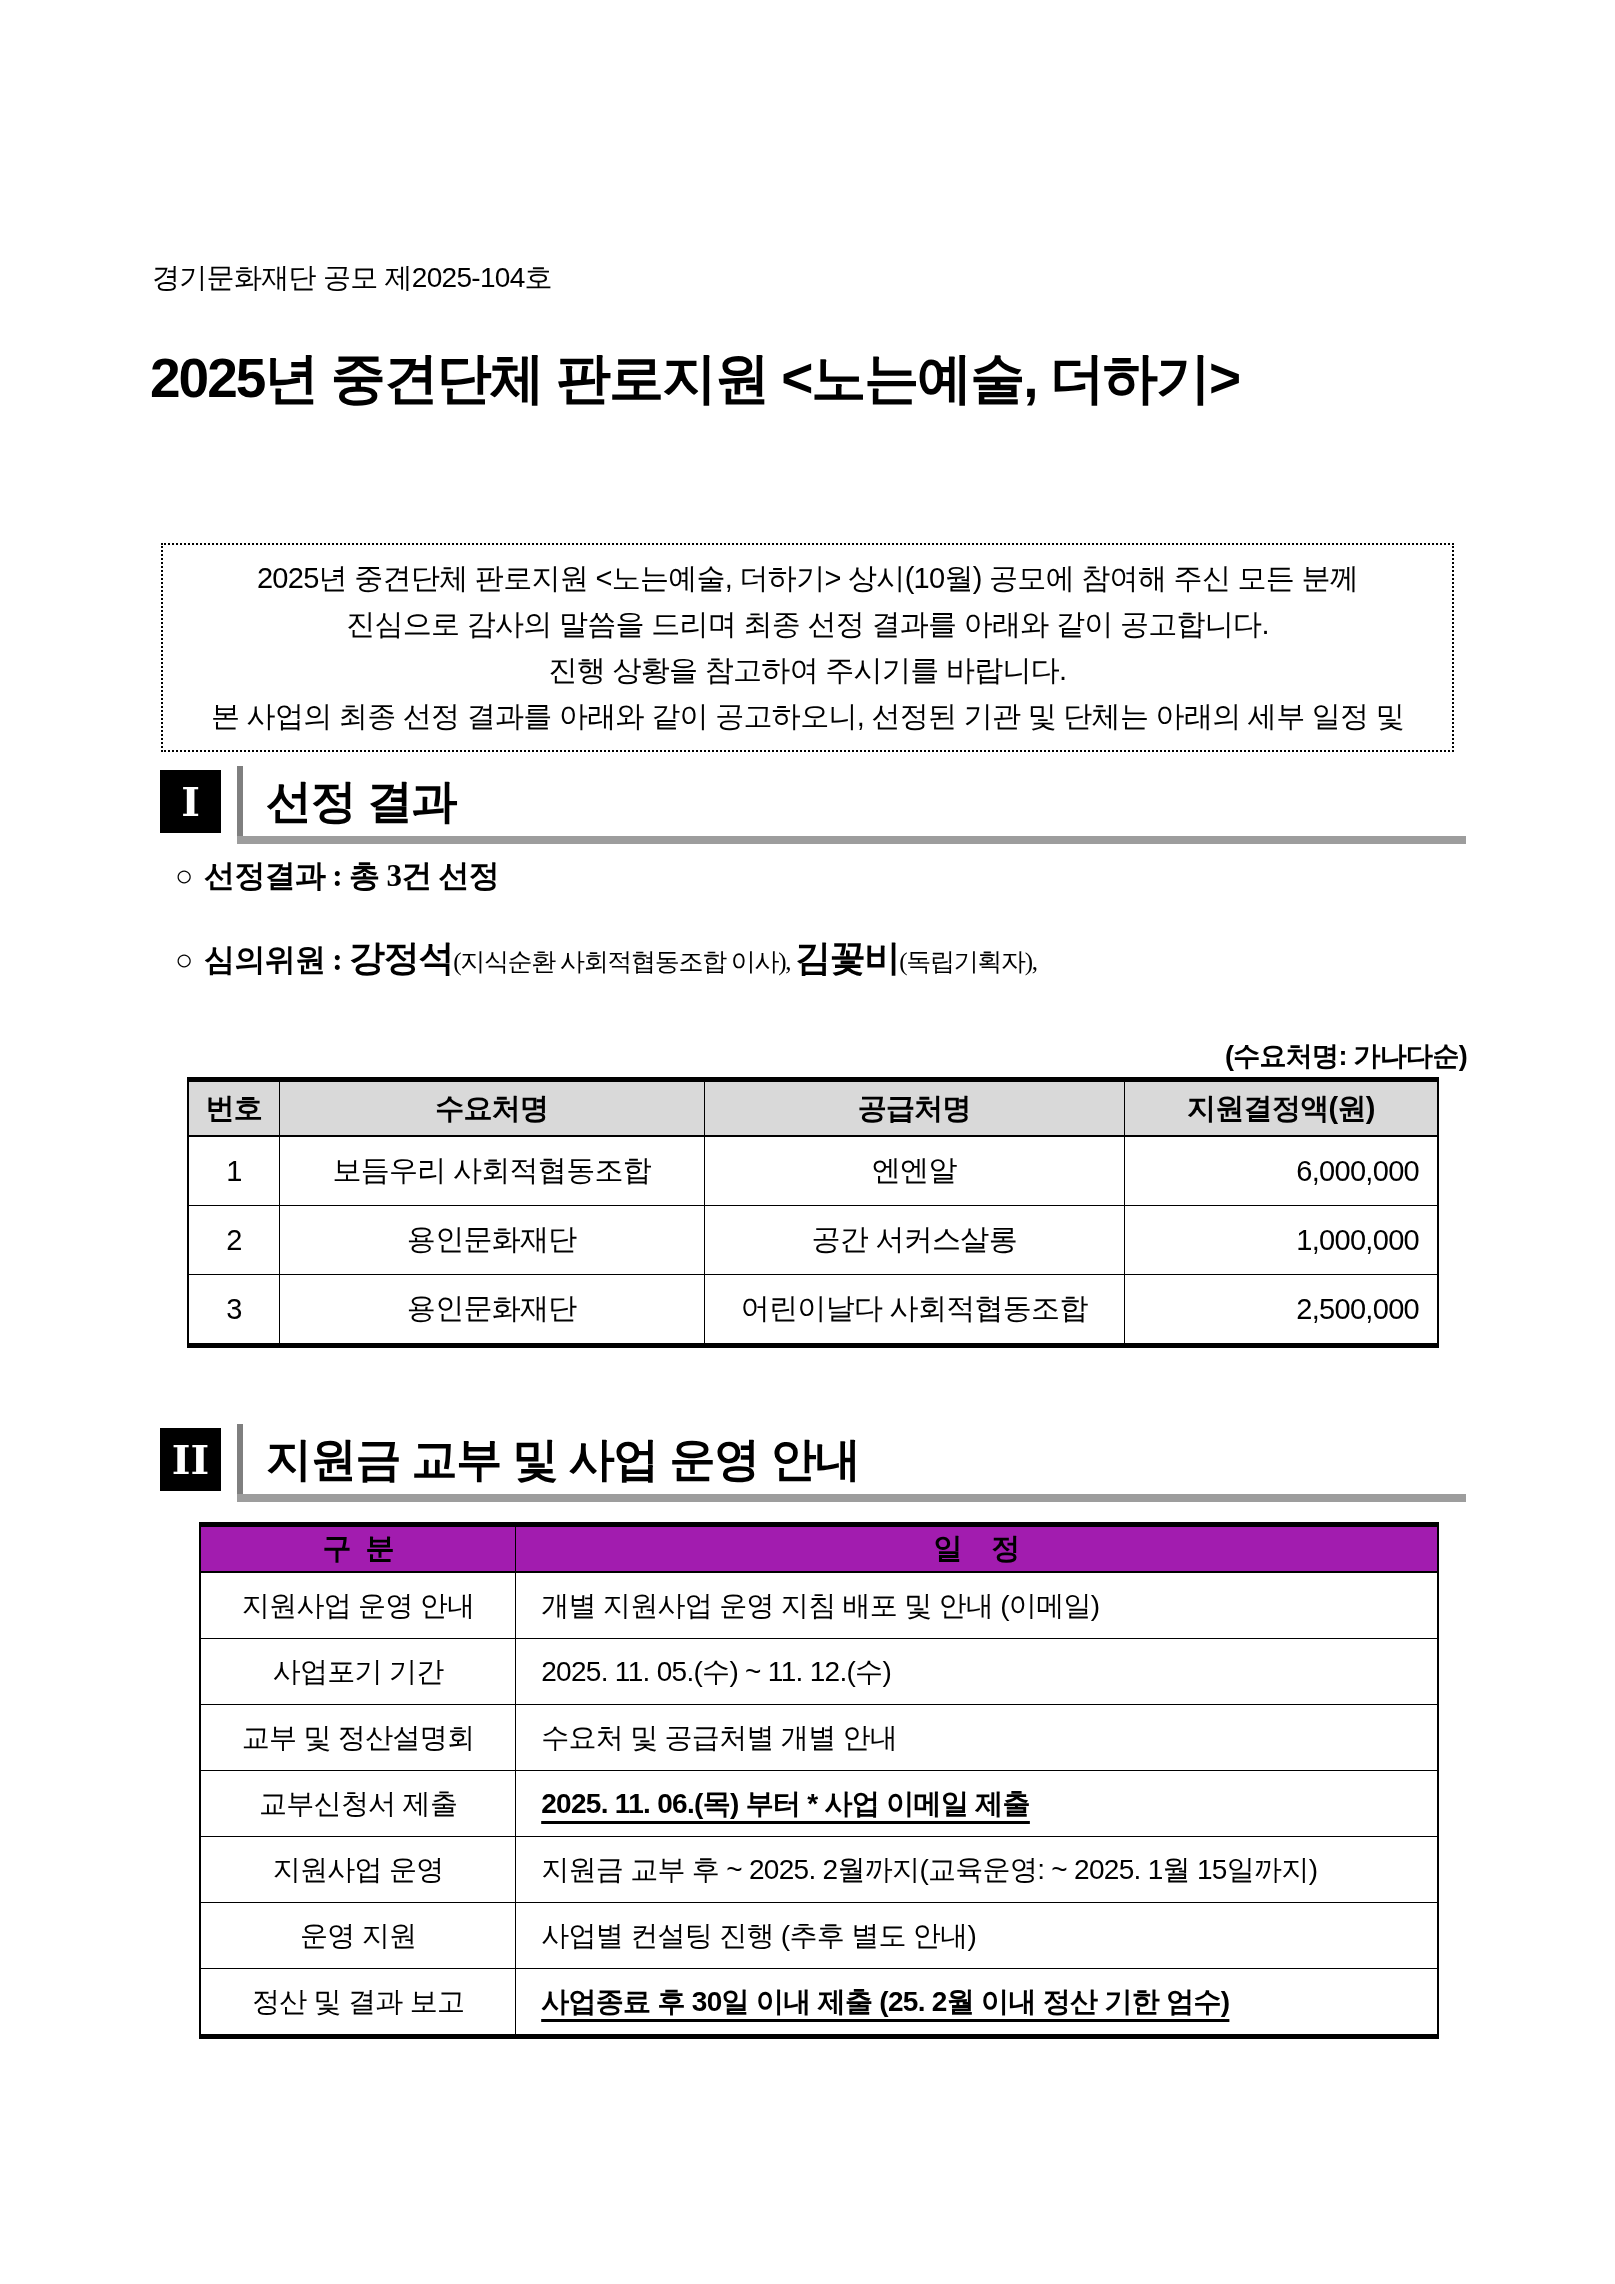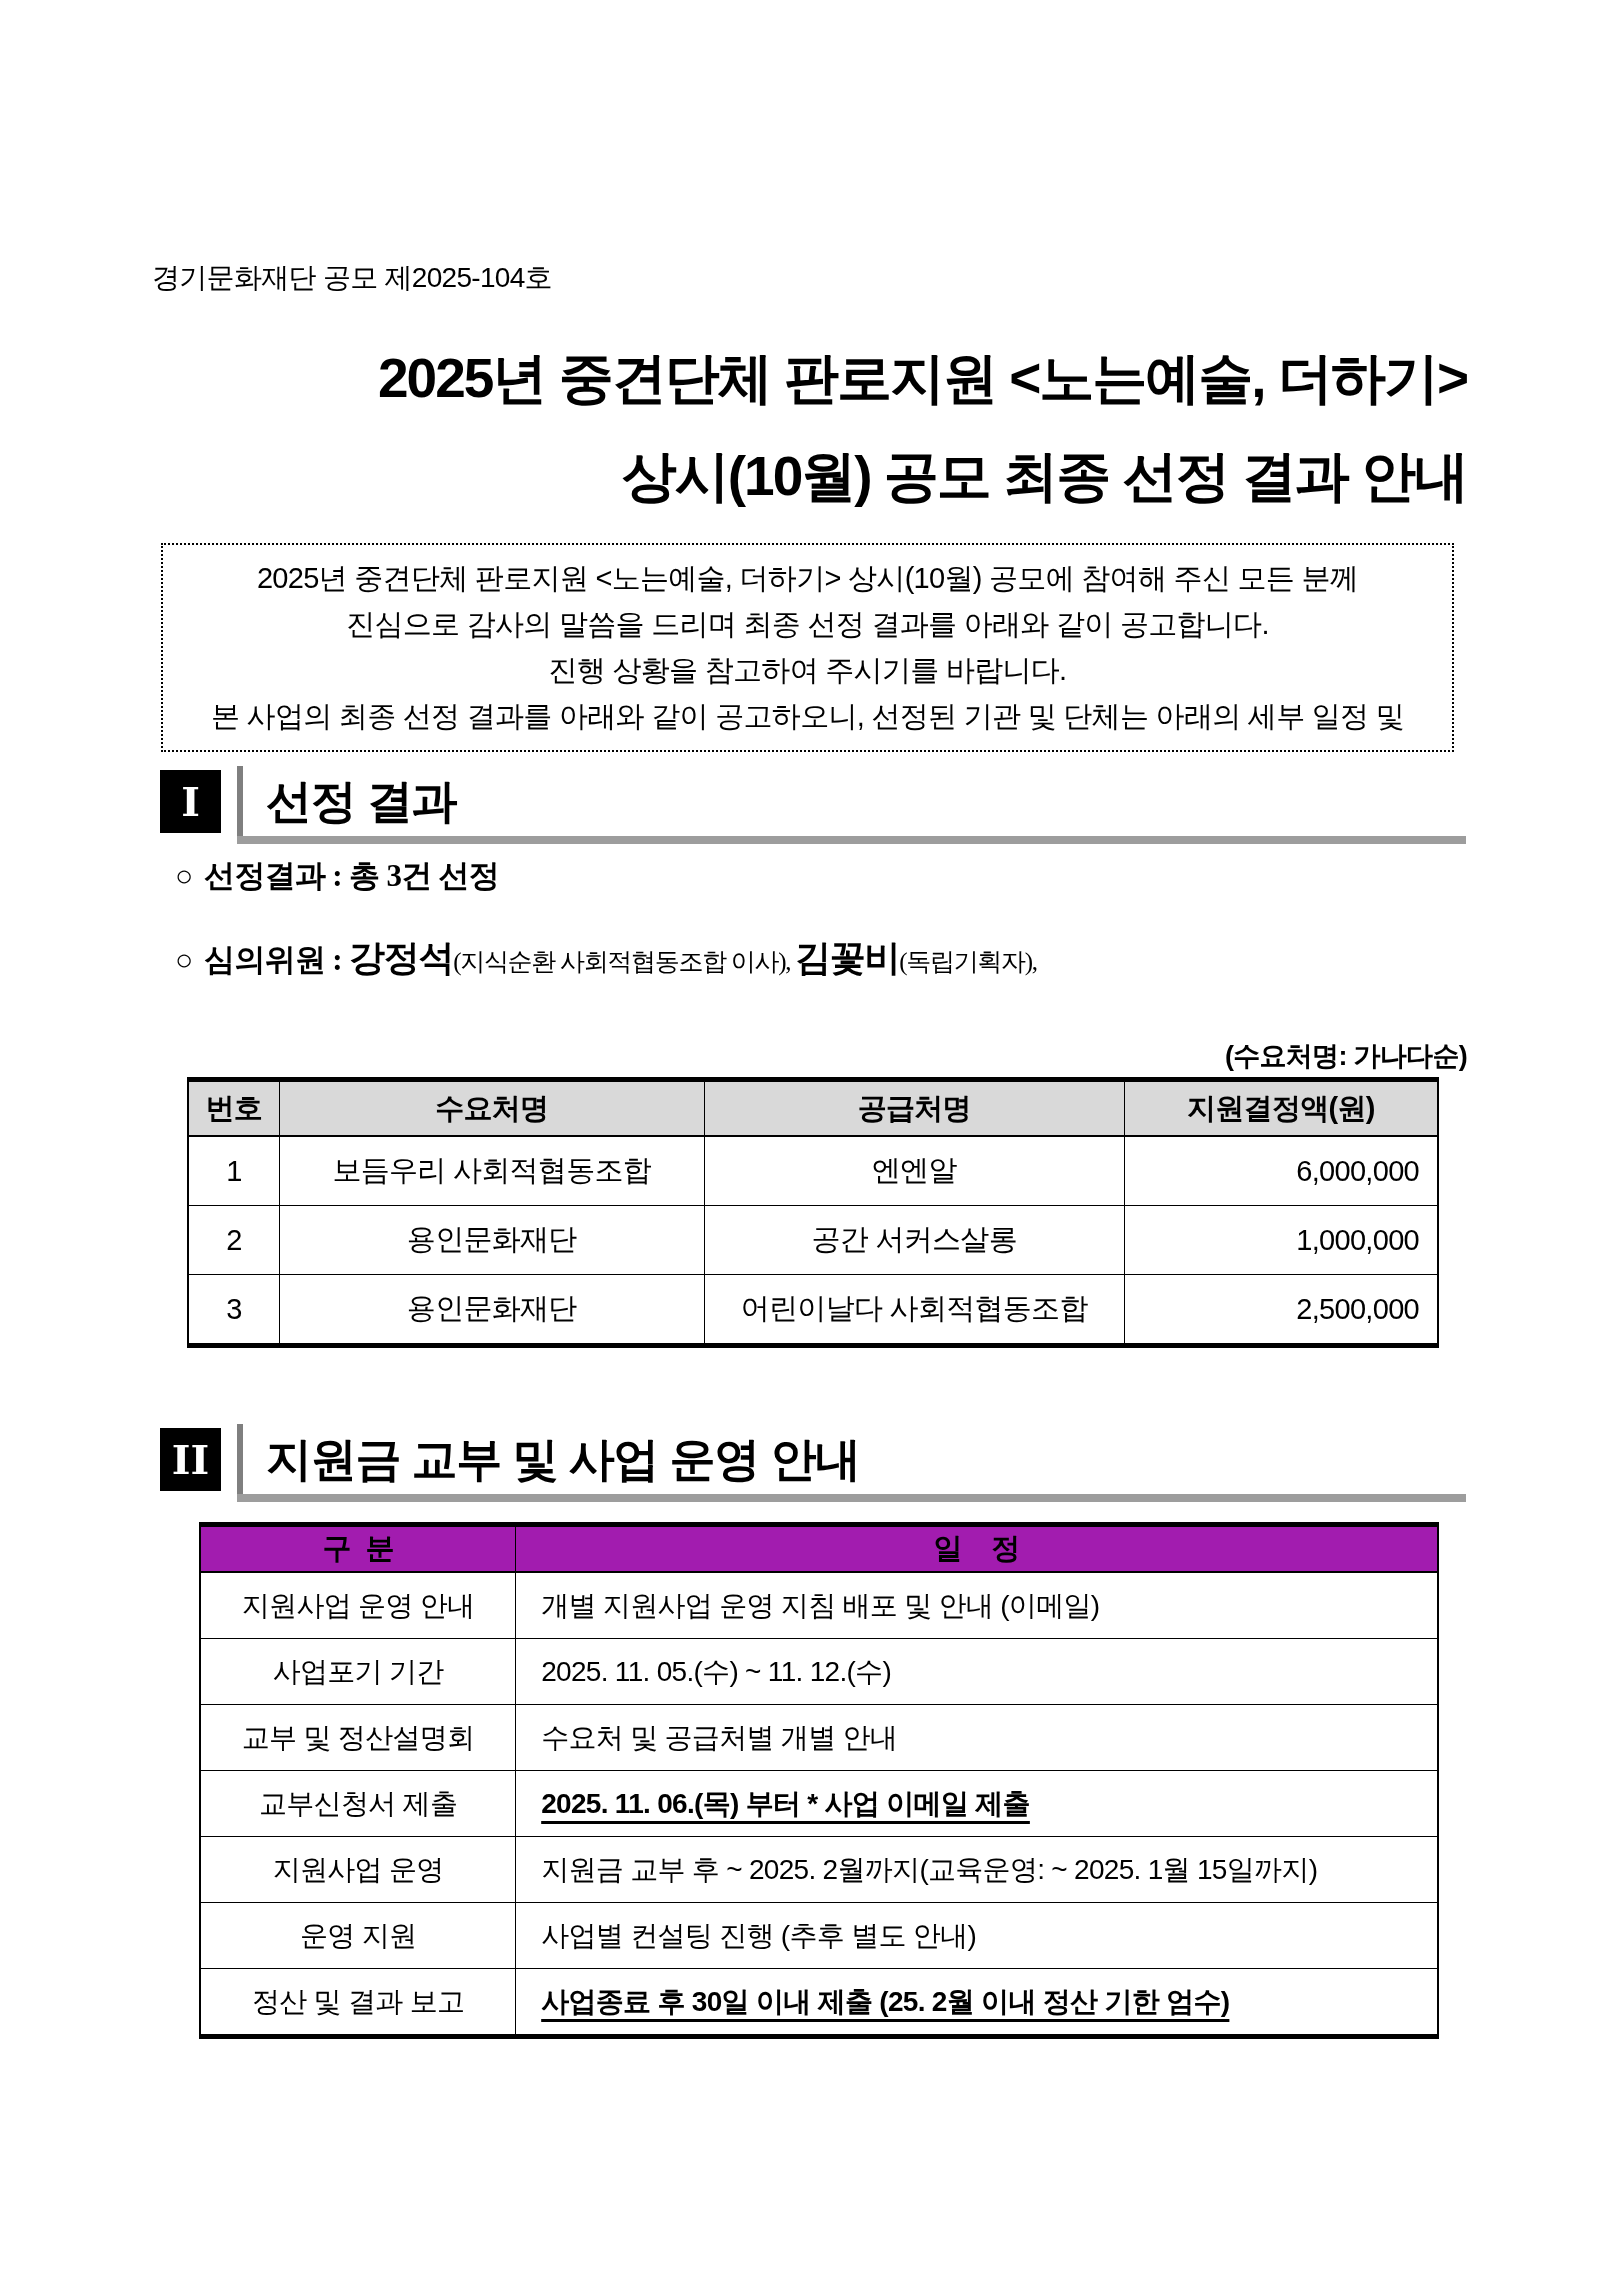--- a/index.html
+++ b/index.html
@@ -13,21 +13,21 @@
 
   
   .doc-number {
     position:absolute; left:152px; top:259px;
     font-size:28px; letter-spacing:-0.7px;
   }
 
   
   .title {
     position:absolute; left:150px; top:329px; width:1317px;
-    margin:0; text-align:right;
+    margin:0; text-align:left;
     font-size:55px; font-weight:800; letter-spacing:-2px; line-height:98px;
   }
   .title-line { display:block; }
 
   
   .intro-box {
     position:absolute; left:161px; top:543px; width:1293px;
     box-sizing:border-box; border:2px dotted #000;
     padding:10.4px 18px; text-align:center;
     font-size:29px; line-height:46px; letter-spacing:-0.7px;
@@ -105,21 +105,20 @@
 </style>
 </head>
 <body>
 
 <div class="page">
 
   <div class="doc-number">경기문화재단 공모 제2025-104호</div>
 
   <h1 class="title">
     <span class="title-line">2025년 중견단체 판로지원 &lt;노는예술, 더하기&gt;</span>
-    <span class="title-line">상시(10월) 공모 최종 선정 결과 안내</span>
   </h1>
 
   <div class="intro-box">
     <p>2025년 중견단체 판로지원 &lt;노는예술, 더하기&gt; 상시(10월) 공모에 참여해 주신 모든 분께</p>
     <p>진심으로 감사의 말씀을 드리며 최종 선정 결과를 아래와 같이 공고합니다.</p>
     <p>진행 상황을 참고하여 주시기를 바랍니다.</p>
     <p>본 사업의 최종 선정 결과를 아래와 같이 공고하오니, 선정된 기관 및 단체는 아래의 세부 일정 및</p>
   </div>
 
   <div class="section-heading" style="top:770px;">

